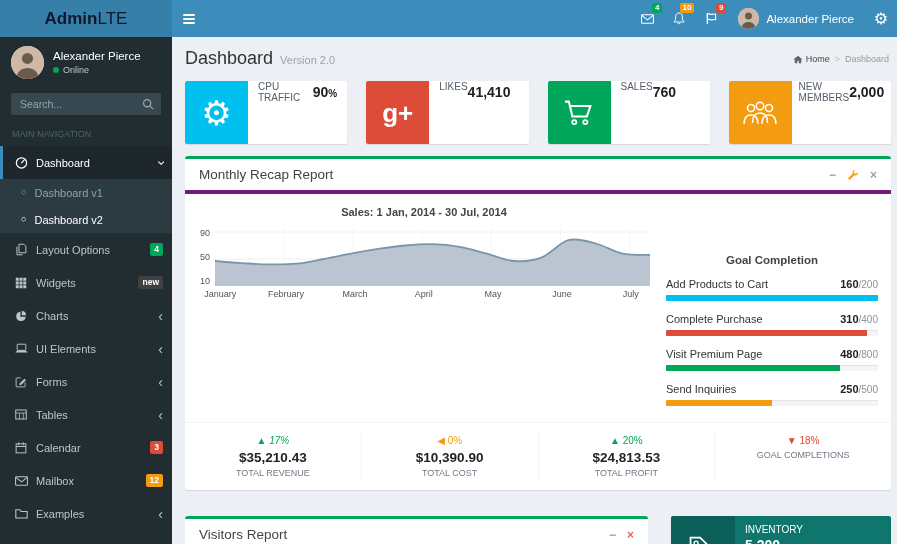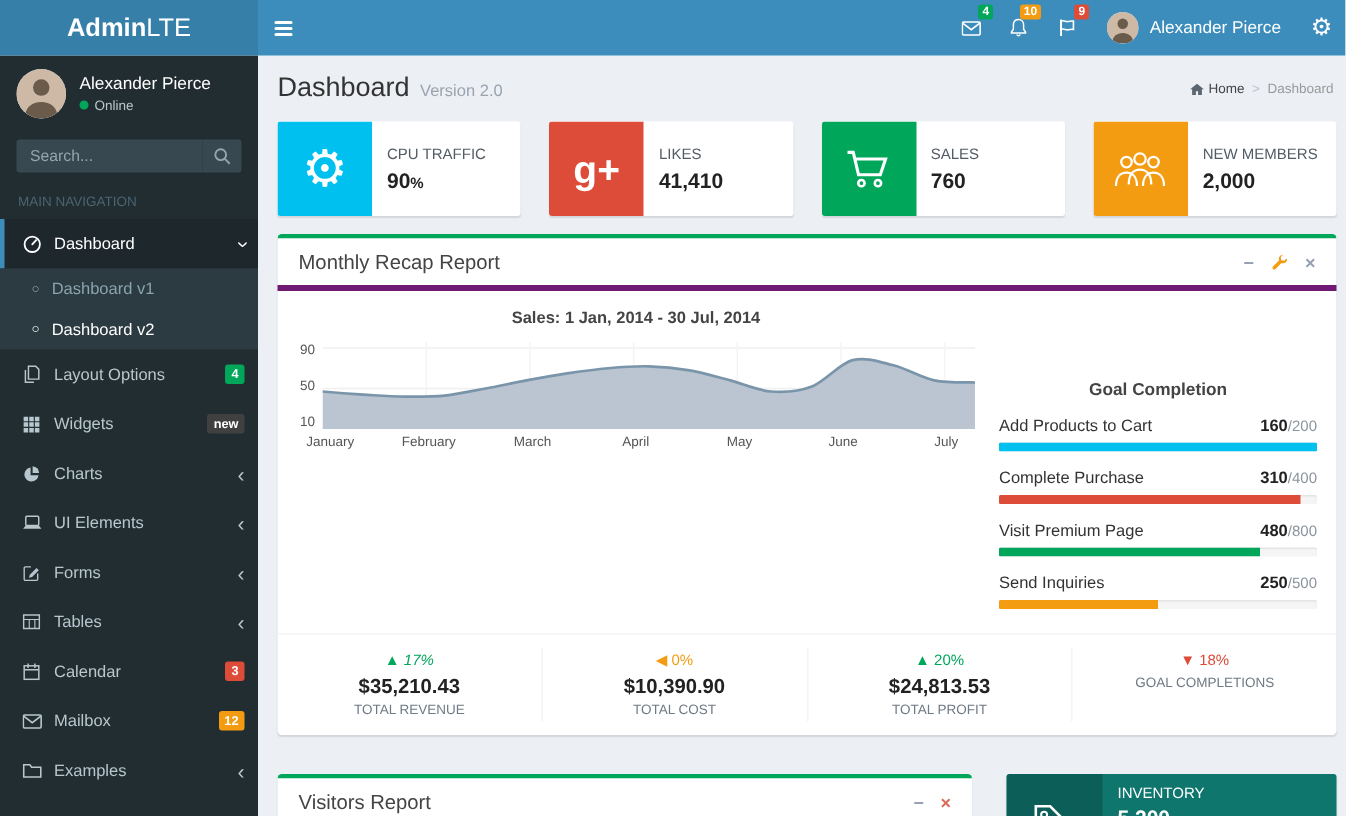--- a/index.html
+++ b/index.html
@@ -4,21 +4,21 @@
 <style>
 *{margin:0;padding:0;box-sizing:border-box;}
 html,body{width:897px;height:544px;overflow:hidden;}
 body{font-family:"Liberation Sans","DejaVu Sans",sans-serif;font-size:11px;background:#ecf0f5;position:relative;color:#333;}
 a{text-decoration:none;color:inherit;cursor:pointer;}
 ul{list-style:none;}
 svg{display:block;}
 
 
 .main-header{position:absolute;top:0;left:0;right:0;height:37px;z-index:30;}
-.logo{position:absolute;left:0;top:0;width:172px;height:37px;background:#367fa9;color:#ffffff;display:flex;align-items:center;justify-content:center;font-size:17px;}
+.logo{position:absolute;left:0;top:0;width:172px;height:37px;background:#367fa9;color:#0f172a;display:flex;align-items:center;justify-content:center;font-size:17px;}
 .logo b{font-weight:700;}
 .logo .lt{font-weight:300;}
 .navbar{position:absolute;left:172px;top:0;right:0;height:37px;background:#3c8dbc;display:flex;justify-content:space-between;}
 .sidebar-toggle{width:34px;display:flex;flex-direction:column;align-items:center;justify-content:center;gap:2px;}
 .hb{display:block;width:12px;height:2px;background:#fff;border-radius:1px;}
 .nav-right{display:flex;align-items:stretch;}
 .nav-item{position:relative;width:32px;display:flex;align-items:center;justify-content:center;color:#fff;}
 .nav-badge{position:absolute;top:3px;right:1px;font-size:8px;line-height:1;padding:1px 3px;border-radius:2px;color:#fff;font-weight:bold;}
 .nav-user{display:flex;align-items:center;gap:7px;padding:0 11px;color:#fff;font-size:11.5px;}
 .avatar{border-radius:50%;overflow:hidden;background:#dfe4ea;flex:none;display:block;}
@@ -54,21 +54,21 @@
 .breadcrumb{position:absolute;right:2px;top:6px;display:flex;align-items:center;gap:5px;font-size:9px;color:#444;}
 .bc-home{display:flex;align-items:center;gap:3px;}
 .bc-sep{color:#b8bec6;}
 .bc-current{color:#999;}
 
 .info-row{display:flex;gap:19px;margin-bottom:12px;}
 .info-box{flex:1;height:63px;background:#fff;border-radius:2px;box-shadow:0 1px 1px rgba(0,0,0,.1);display:flex;overflow:hidden;}
 .ib-icon{width:63px;flex:none;display:flex;align-items:center;justify-content:center;color:#fff;}
 .ib-gplus{font-size:26px;font-weight:bold;line-height:1;}
 .ib-gear{font-size:34px;line-height:1;}
-.ib-content{display:flex;flex-direction:column;justify-content:center;padding:0 10px;min-width:0;}
+.ib-content{display:flex;flex-direction:row;justify-content:center;padding:0 10px;min-width:0;}
 .ib-label{font-size:10px;color:#535c65;}
 .ib-value{font-size:14px;font-weight:bold;color:#222;margin-top:3px;}
 .ib-value small{font-size:10px;}
 
 .box{background:#fff;border-radius:3px;box-shadow:0 1px 1px rgba(0,0,0,.1);border-top:3px solid #00a65a;}
 .box-header{display:flex;align-items:center;padding:8px 14px;border-bottom:4px solid #701a75;}
 .box-title{font-size:13.5px;color:#444;}
 .box-tools{margin-left:auto;display:flex;align-items:center;gap:11px;}
 .tool{color:#97a0b3;font-size:12px;line-height:1;cursor:pointer;display:flex;align-items:center;font-weight:bold;}
 

